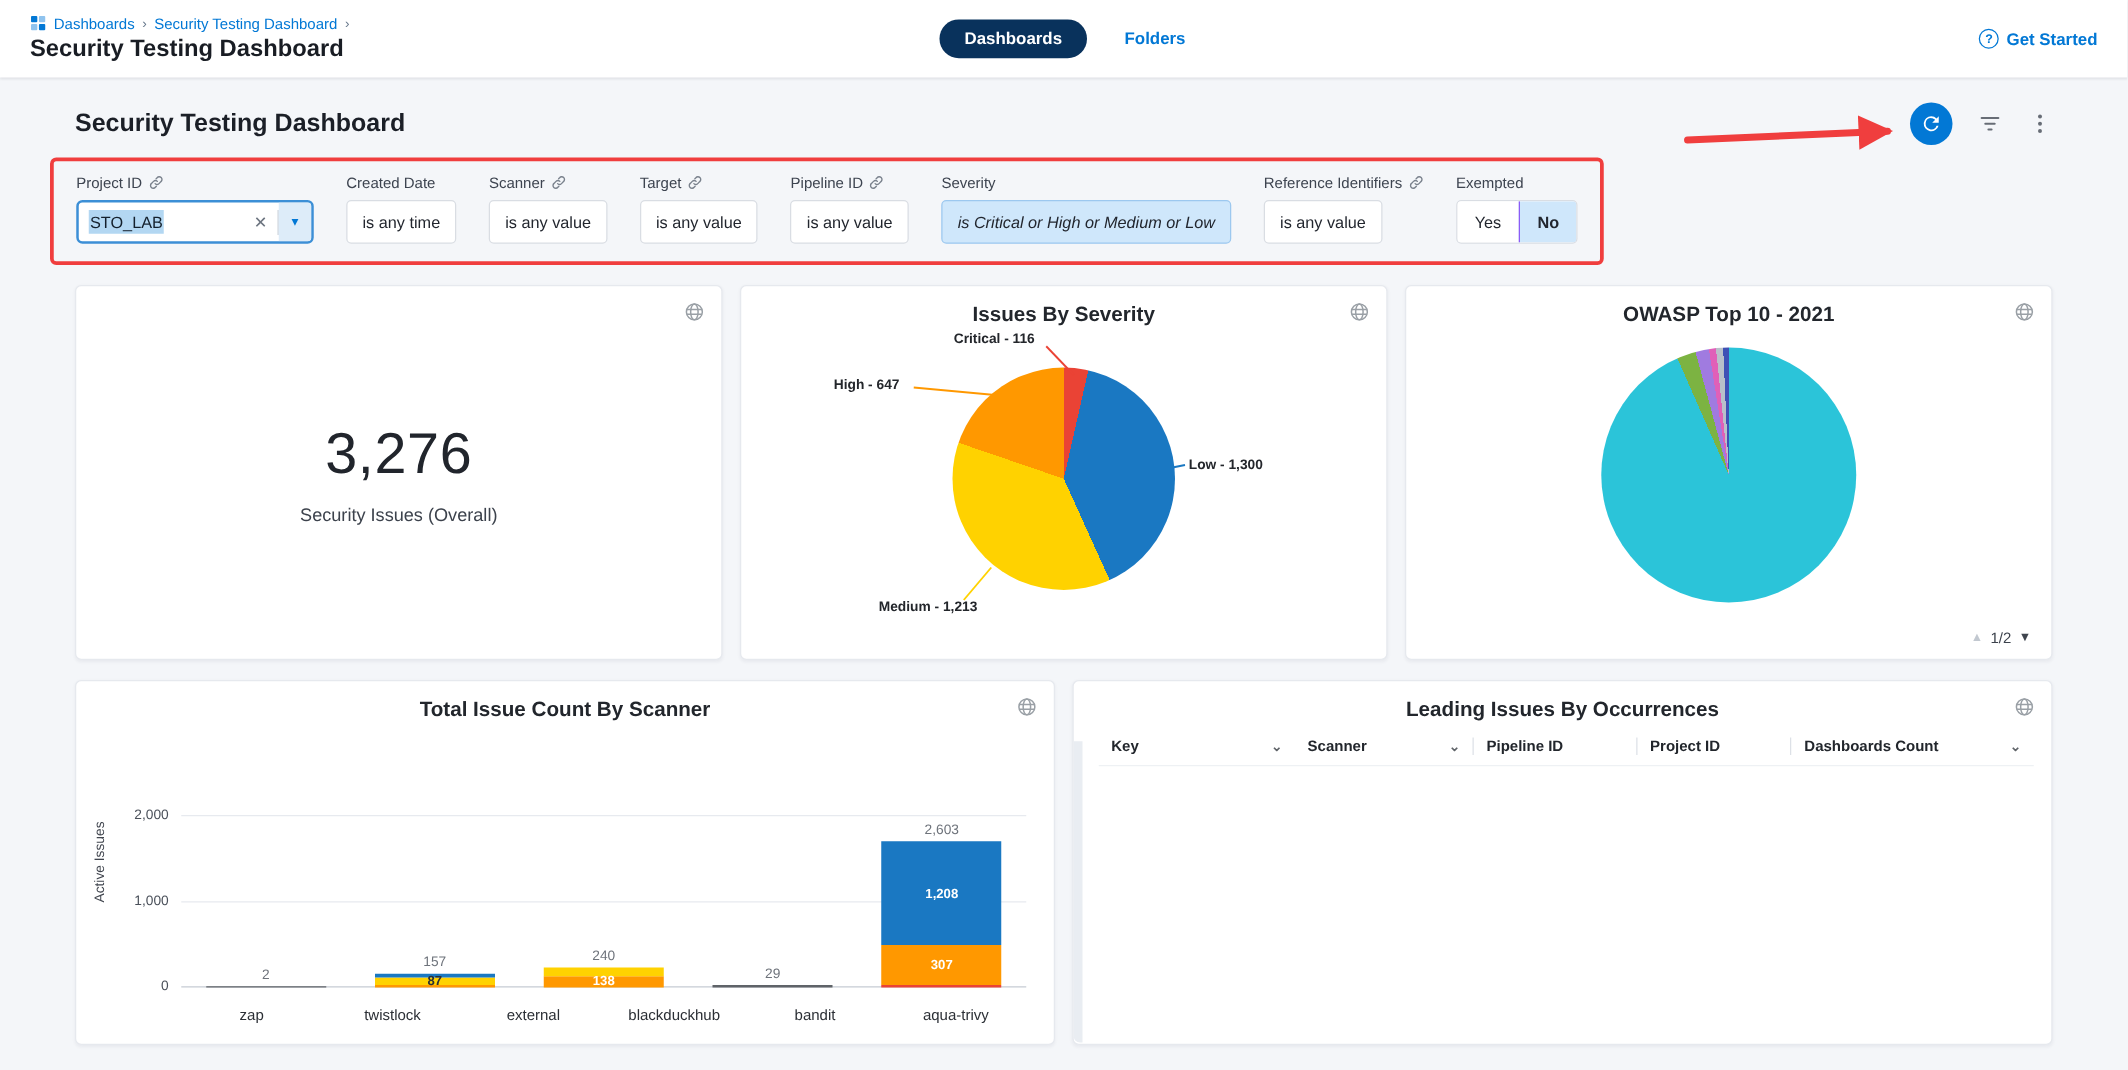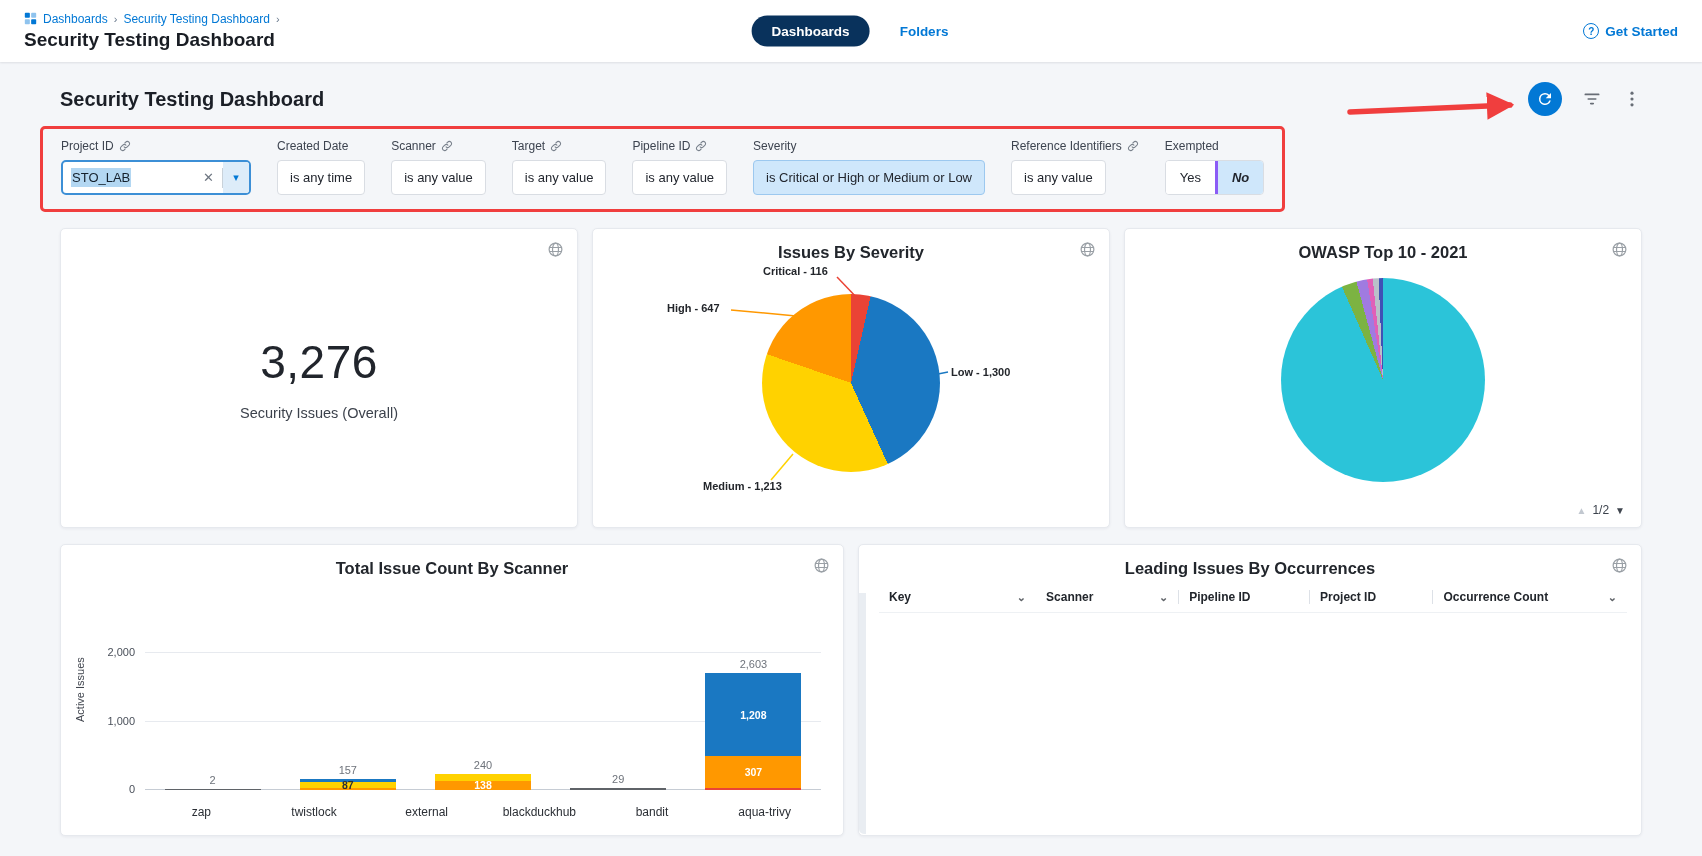--- a/index.html
+++ b/index.html
@@ -33,29 +33,29 @@
   .ic20{width:20px;height:20px;display:inline-flex;}
   .ic20 svg,.ric svg{width:100%;height:100%;}
 
   
   .red-box{display:inline-block;border:3px solid var(--annotation,#f03e3e);border-radius:5px;margin:10px 0 0 -20px;padding:10px 18px 14px;}
   .filter-bar{display:flex;align-items:flex-start;gap:26px;}
   .filter-label{display:flex;align-items:center;gap:5px;font-size:12px;color:#3d4450;margin-bottom:7px;white-space:nowrap;}
   .link-ic{width:12px;height:12px;display:inline-flex;}
   .link-ic svg{width:100%;height:100%;}
   .filter-btn{background:#fff;border:1px solid #d9dde3;border-radius:4px;padding:8px 12px;font:400 13px "Liberation Sans",sans-serif;color:#22262e;cursor:pointer;white-space:nowrap;height:35px;}
-  .filter-btn.hl{background:var(--filter-hl,#cfe7fb);border-color:#9cc8ef;}
+  .filter-btn.hl{background:var(--filter-hl,#cfe7fb);border-color:#9cc8ef;font-style:italic;}
   .combo{display:flex;align-items:center;height:35px;width:190px;background:#fff;border:2px solid #3c8fd6;border-radius:5px;padding-left:8px;overflow:hidden;cursor:text;}
   .combo-val{font-size:13px;color:#14202c;background:var(--selection,#b3d7f2);padding:2px 1px;white-space:nowrap;}
   .combo-x{margin-left:auto;color:#6d7580;font-size:13px;padding:0 8px;cursor:pointer;}
   .combo-sep{width:1px;height:20px;background:#c9d2da;}
   .combo-caret{width:26px;align-self:stretch;display:flex;align-items:center;justify-content:center;color:var(--accent,#0278d5);background:#ddecf9;font-size:11px;cursor:pointer;}
   .seg{display:flex;border:1px solid #d9dde3;border-radius:4px;overflow:hidden;background:#fff;height:35px;}
   .seg-btn{border:none;background:#fff;padding:8px 14px;font:400 13px "Liberation Sans",sans-serif;color:#22262e;cursor:pointer;}
-  .seg-btn + .seg-btn{border-left:3px solid #8b5cf6;font-style:italic;}
+  .seg-btn + .seg-btn{border-left:1px solid #8b5cf6;}
   .seg-btn.sel{background:var(--filter-hl,#cfe7fb);font-weight:600;}
 
   
   .tiles-row{display:flex;gap:14px;margin-top:16px;}
   .card{background:#fff;border:1px solid #e6e9ee;border-radius:5px;box-shadow:0 1px 3px rgba(30,40,60,.06);position:relative;flex:1;}
   .row1 .card{height:300px;}
   .row2 .card{height:292px;}
   .globe{position:absolute;top:12px;right:13px;width:17px;height:17px;cursor:pointer;z-index:3;}
   .globe svg{width:100%;height:100%;}
   .card-title{text-align:center;font-size:16.5px;font-weight:600;color:#22262c;padding-top:14px;}
@@ -384,21 +384,21 @@
             <span>Scanner</span>
             <span class="th-caret">⌄</span>
           </div>
           <div class="tbl-th sep" style="width: 17.5%;">
             <span>Pipeline ID</span>
           </div>
           <div class="tbl-th sep" style="width: 16.5%;">
             <span>Project ID</span>
           </div>
           <div class="tbl-th sep" style="width: 26%;">
-            <span>Occurrence Count</span>
+            <span>Dashboards Count</span>
             <span class="th-caret">⌄</span>
           </div>
         </div>
       <div class="tbl-body"></div>
       <div class="tbl-gutter"></div>
     </section>
   </div>
 </div>
 
 <svg class="ann-layer" viewBox="0 0 1702 856">

